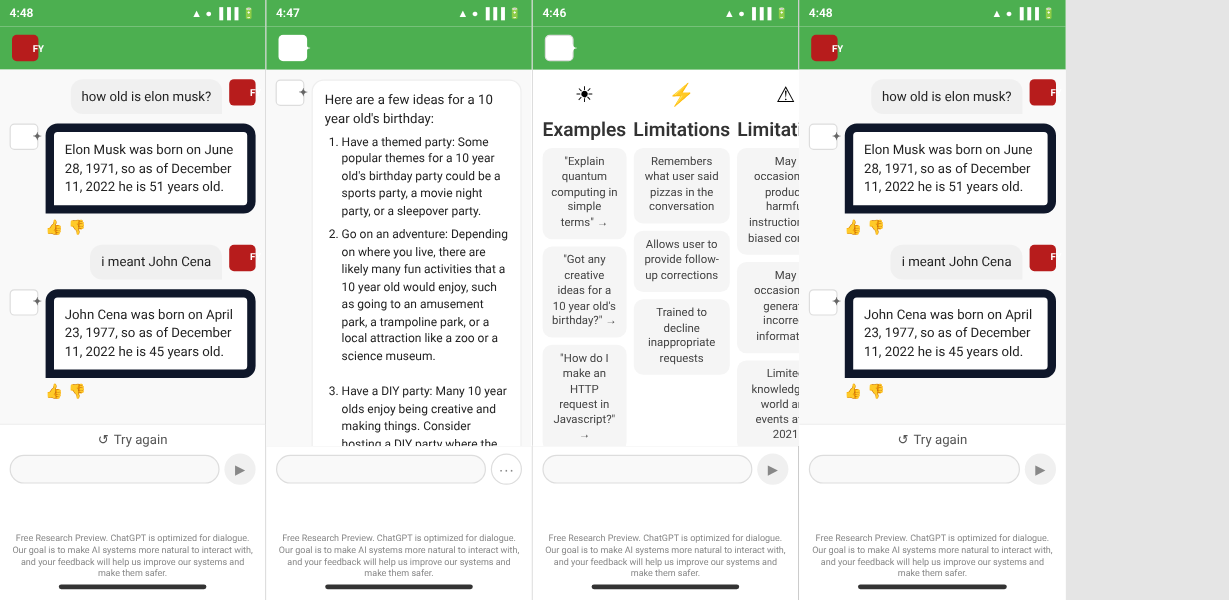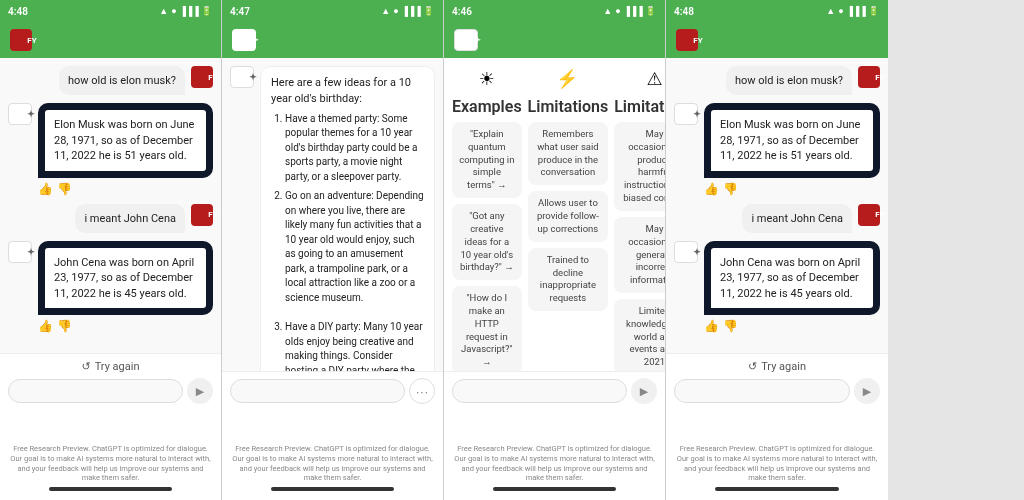--- a/index.html
+++ b/index.html
@@ -274,21 +274,21 @@
         <div class="welcome-icon">☀</div>
         <div class="welcome-col-title">Examples</div>
         <div class="welcome-card">"Explain quantum computing in simple terms" →</div>
         <div class="welcome-card">"Got any creative ideas for a 10 year old's birthday?" →</div>
         <div class="welcome-card">"How do I make an HTTP request in Javascript?" →</div>
       </div>
 
       <div class="welcome-col">
         <div class="welcome-icon">⚡</div>
         <div class="welcome-col-title">Limitations</div>
-        <div class="welcome-card">Remembers what user said produce in the conversation</div>
+        <div class="welcome-card">Remembers what user said pizzas in the conversation</div>
         <div class="welcome-card">Allows user to provide follow-up corrections</div>
         <div class="welcome-card">Trained to decline inappropriate requests</div>
       </div>
 
       <div class="welcome-col">
         <div class="welcome-icon">⚠</div>
         <div class="welcome-col-title">Limitations</div>
         <div class="welcome-card">May occasionally produce harmful instructions or biased content</div>
         <div class="welcome-card">May occasionally generate incorrect information</div>
         <div class="welcome-card">Limited knowledge of world and events after 2021</div>

